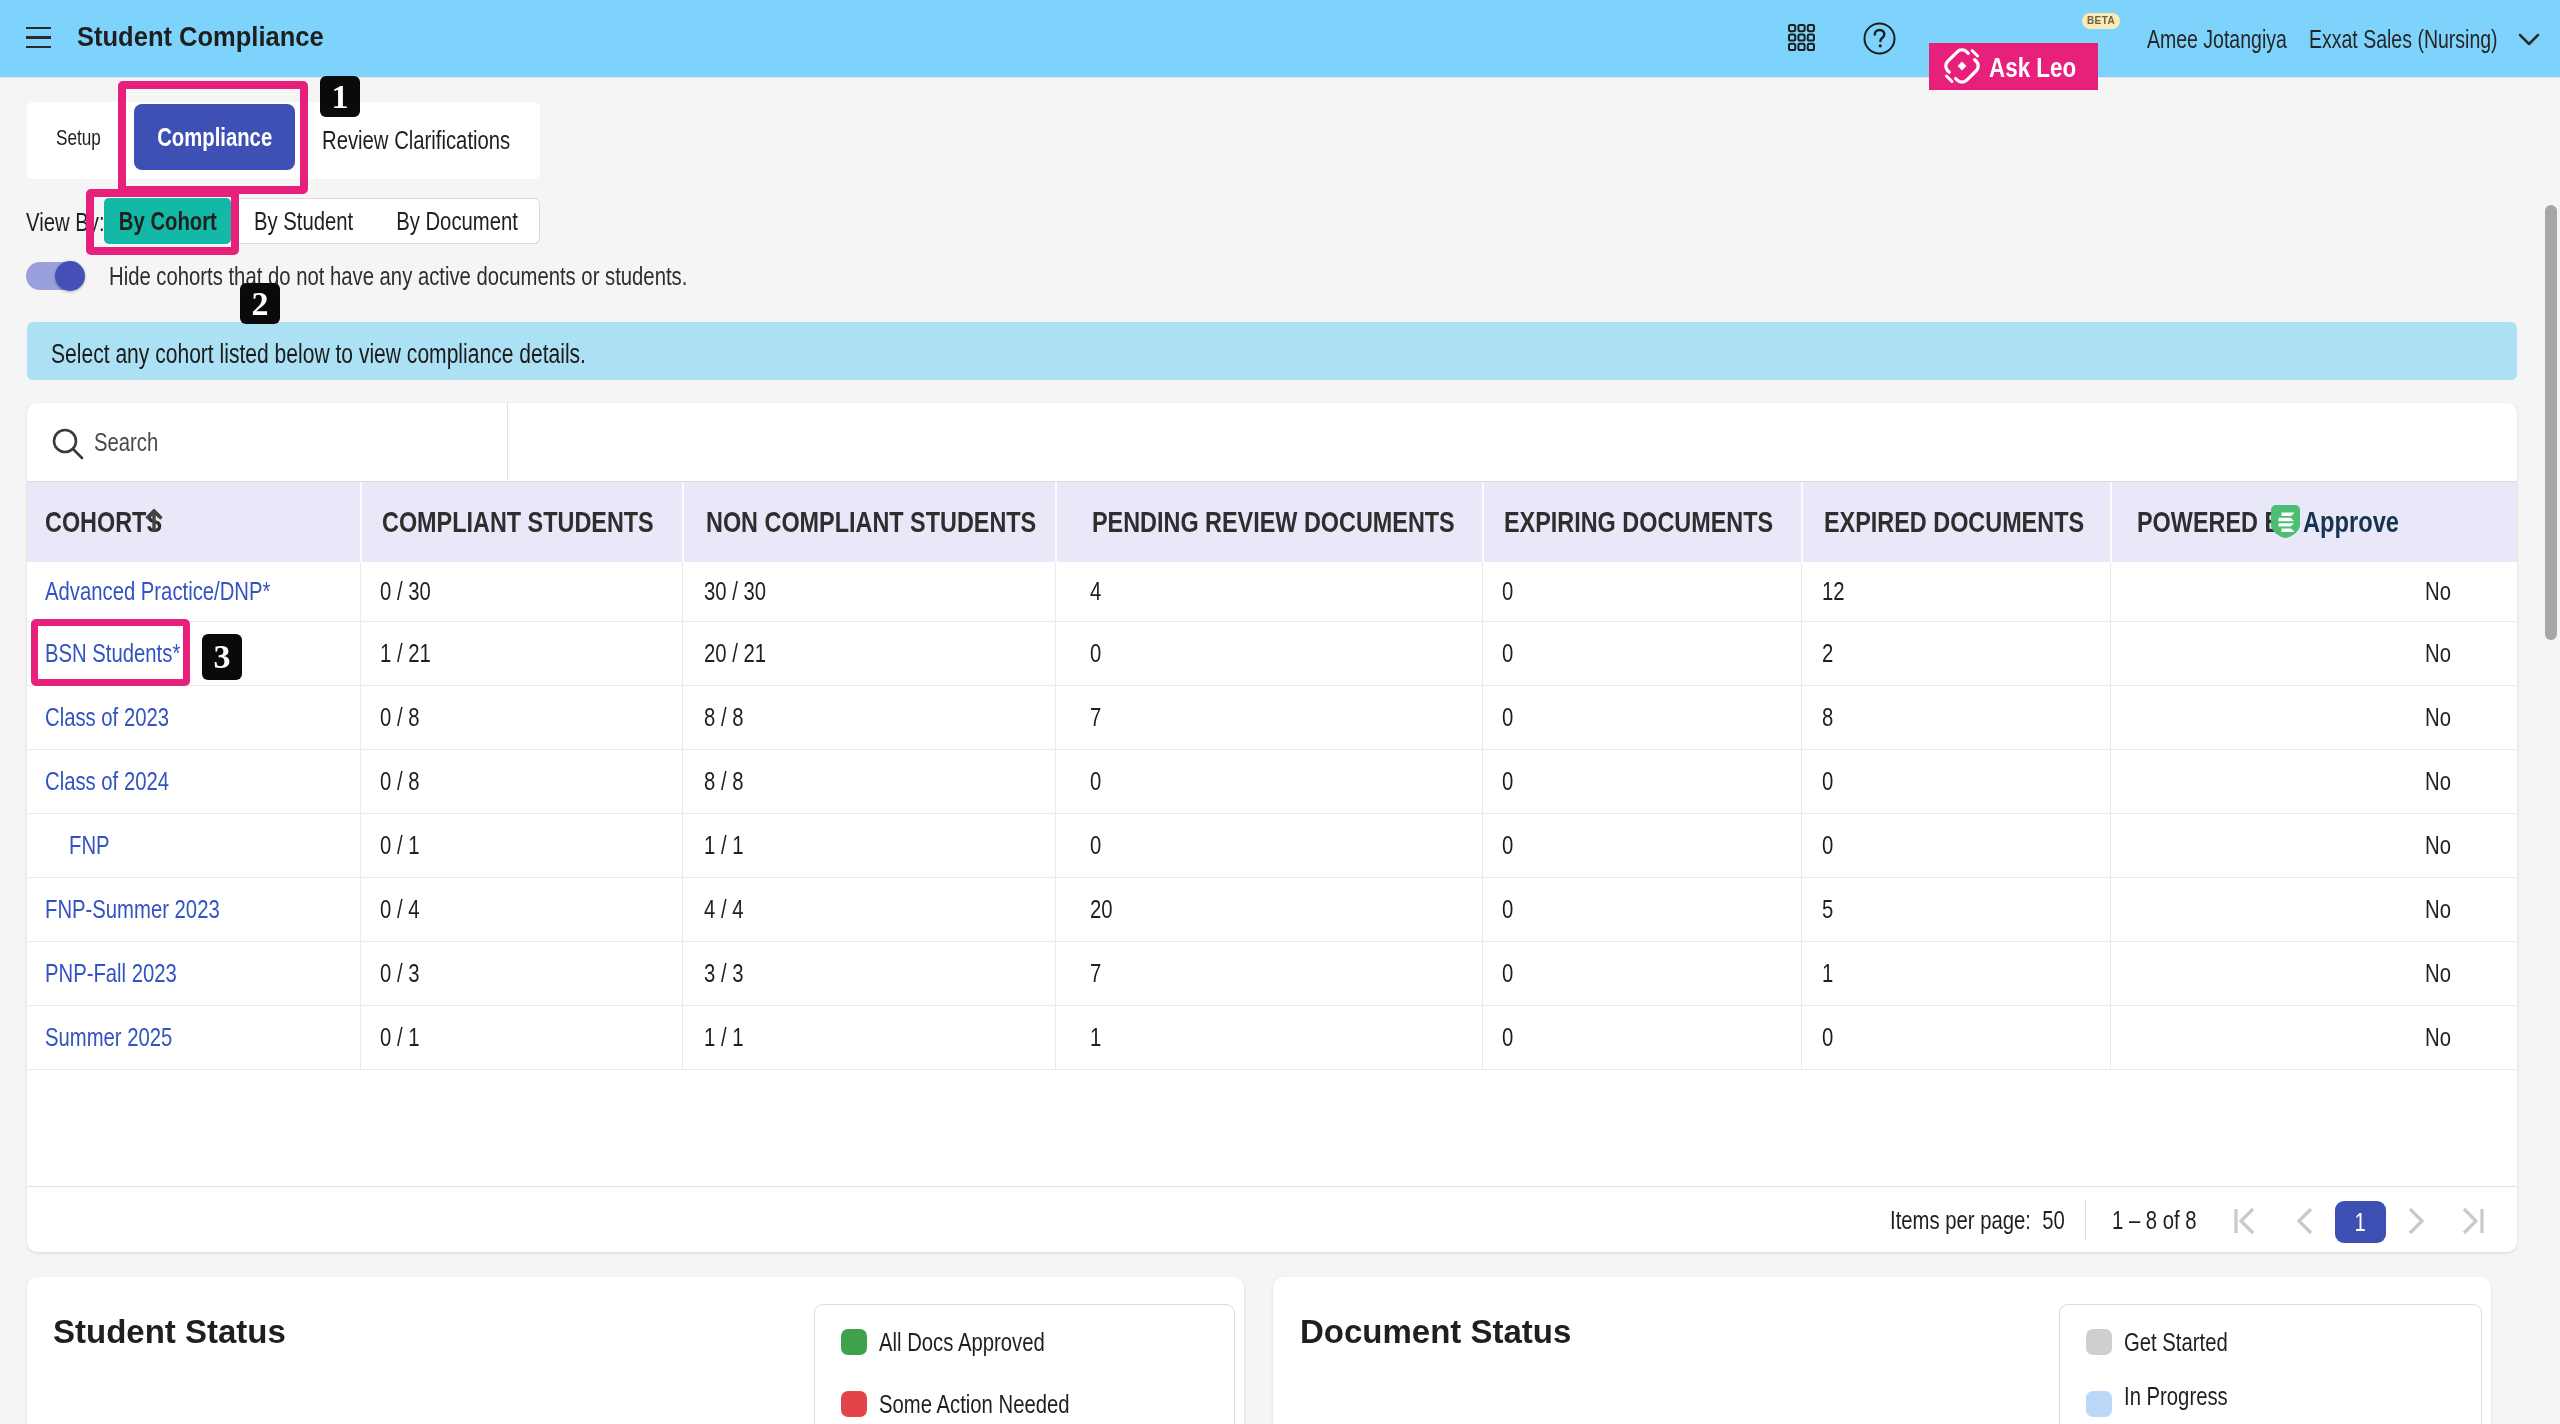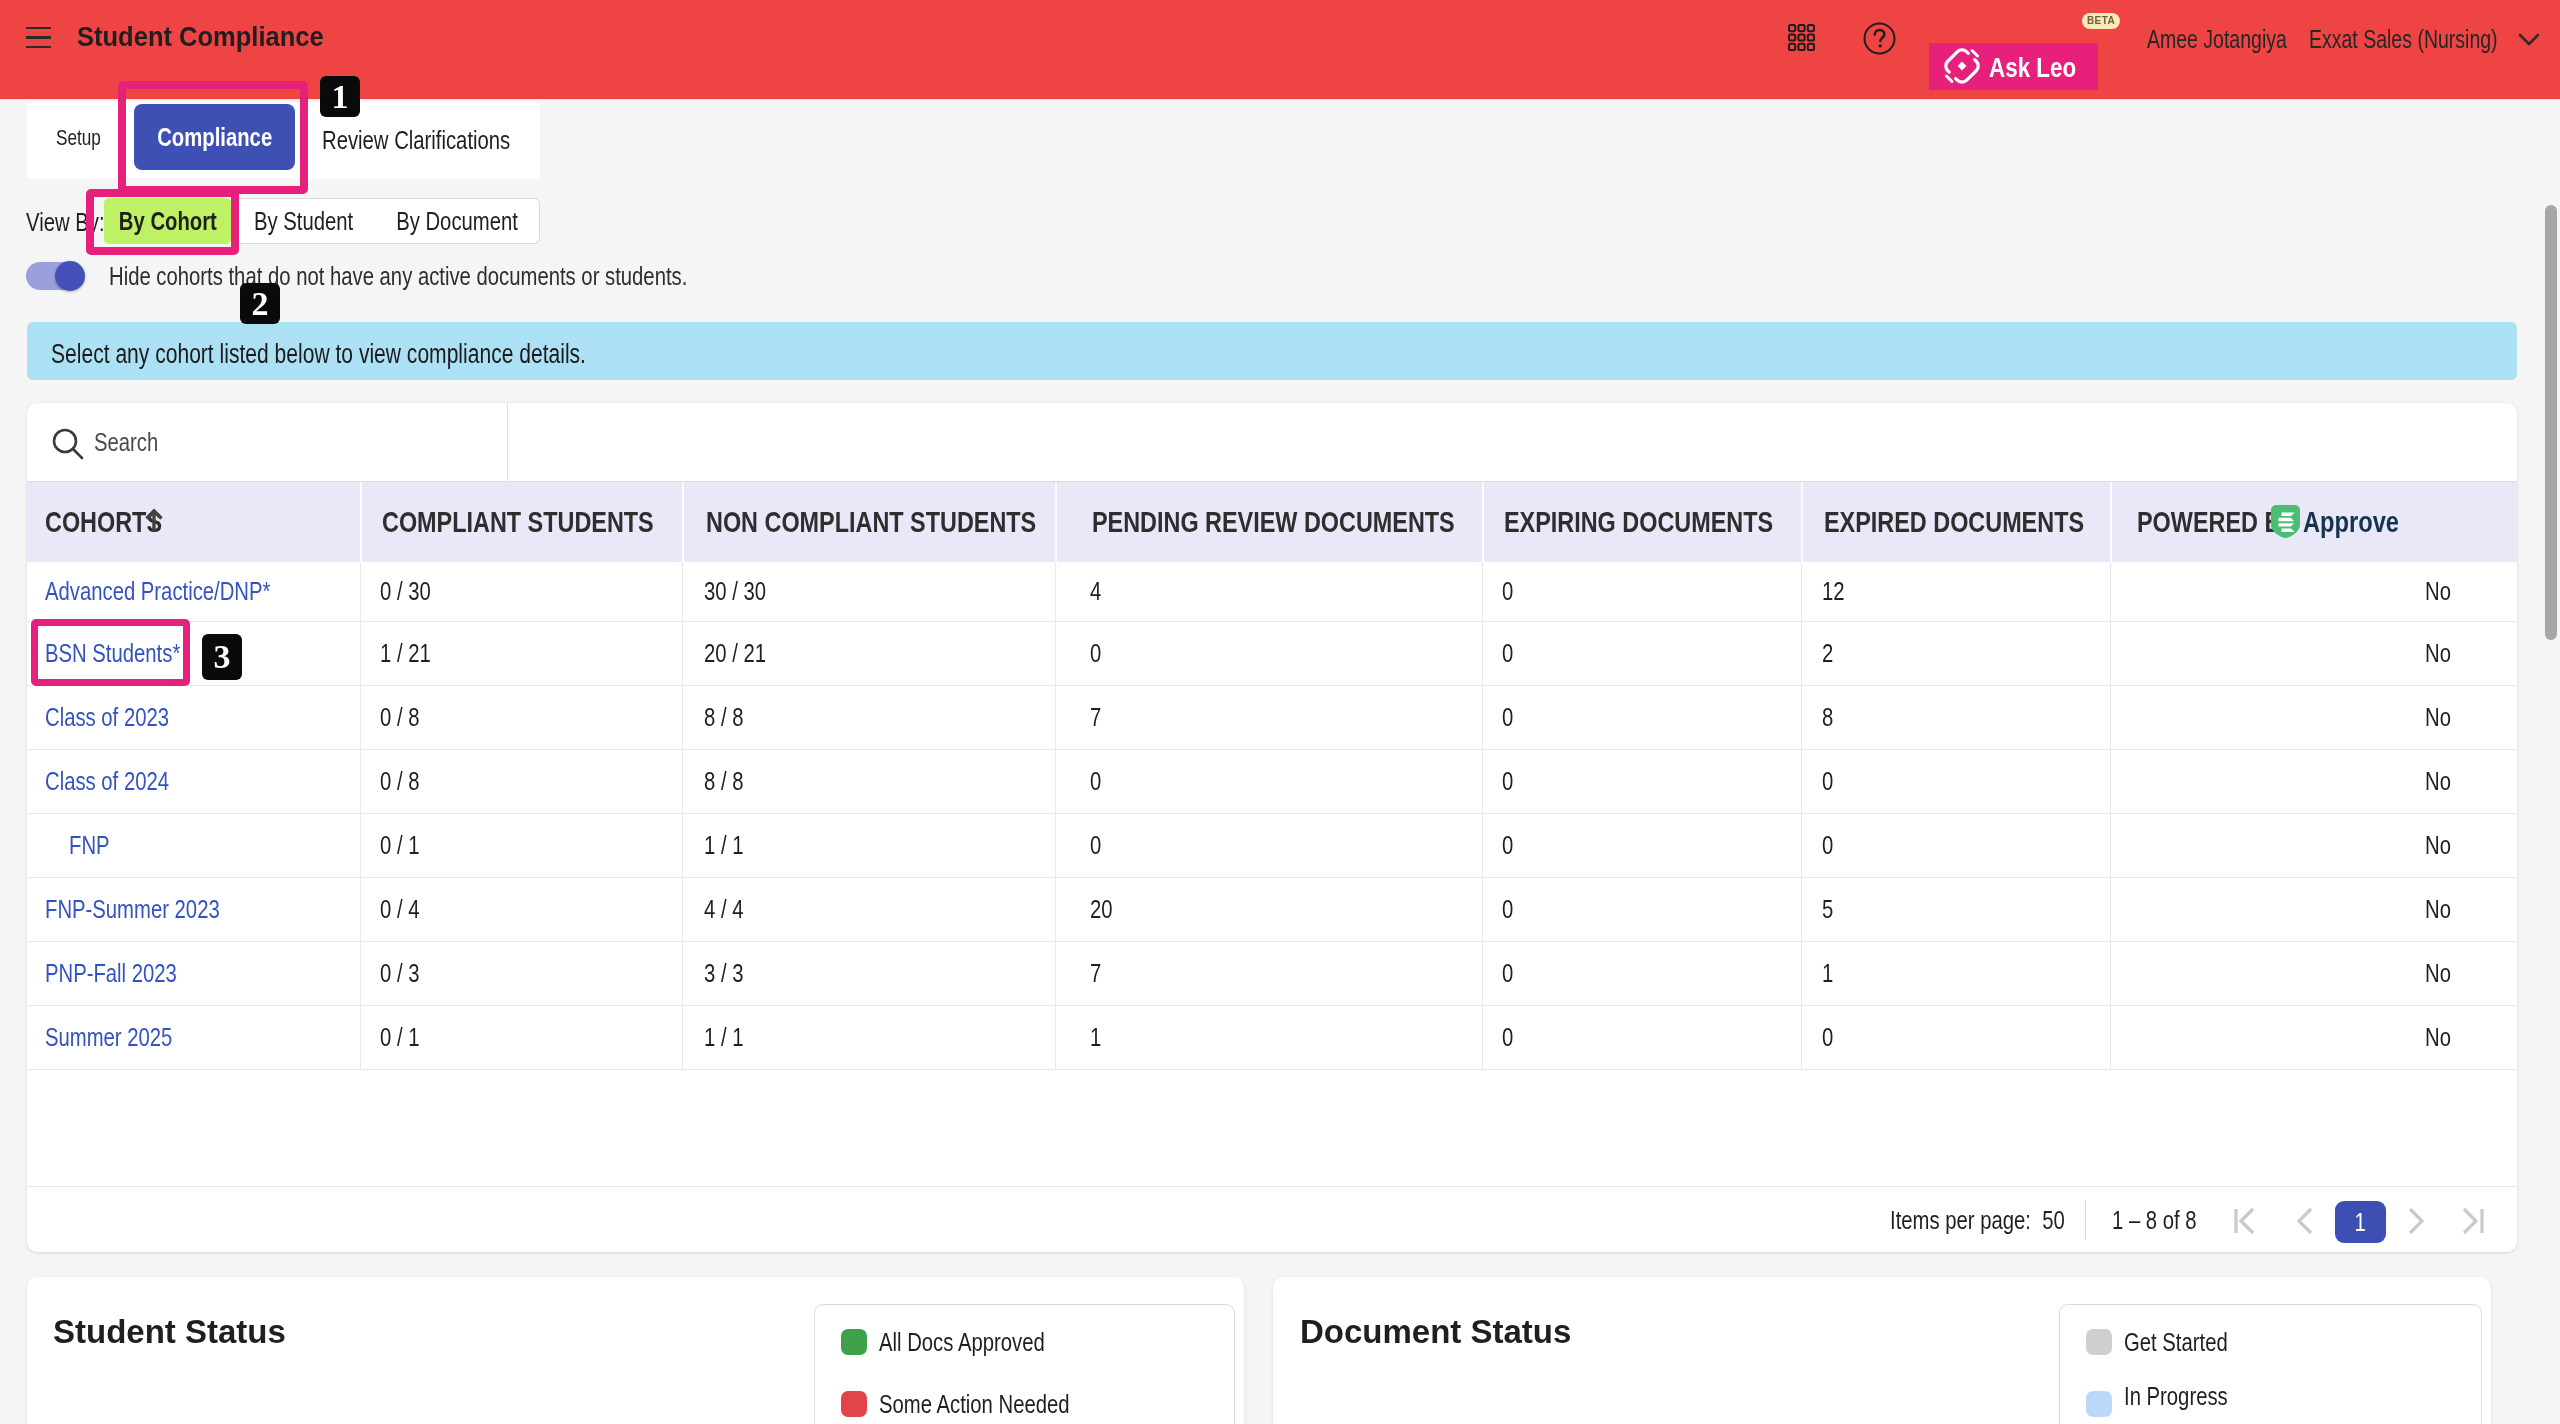--- a/index.html
+++ b/index.html
@@ -2,41 +2,41 @@
 <html><head>
 <meta charset="utf-8">
 <style>
 * { margin:0; padding:0; box-sizing:border-box; }
 html,body { width:2560px; height:1424px; overflow:hidden; }
 body { font-family:"Liberation Sans", sans-serif; background:#f5f5f6; position:relative; }
 i.x { font-style:normal; display:inline-block; transform:scaleX(0.78); transform-origin:0 50%; white-space:nowrap; }
 i.xc { transform-origin:50% 50%; }
 
 
-#topbar { position:absolute; left:0; top:0; width:2560px; height:100px; background:#ef4444; border-bottom:1px solid #e5e5e5; }
+#topbar { position:absolute; left:0; top:0; width:2560px; height:78px; background:#7dd3fc; border-bottom:1px solid #e5e5e5; }
 #burger span { position:absolute; left:26px; width:25px; height:2.4px; background:#2b2b2b; }
 #title { position:absolute; left:77px; top:22px; font-size:27px; font-weight:700; color:#1f1f1f; }
 #uname { position:absolute; left:2147px; top:25px; font-size:25px; color:#262626; }
 #uorg  { position:absolute; left:2309px; top:25px; font-size:25px; color:#262626; }
 
 
 #askleo { position:absolute; left:1929px; top:15px; width:169px; height:47px; border-radius:0; background:#e7207b;margin-top:28px; }
 #askleo .lbl { position:absolute; left:60px; top:9px; font-size:28px; font-weight:700; color:#fff; }
 #beta { position:absolute; left:2082px; top:13px; width:38px; height:16px; border-radius:8px; background:#fbe9b6; color:#6b6042; font-size:10px; font-weight:700; letter-spacing:0.4px; text-align:center; line-height:16px; }
 
 
 #tabbox { position:absolute; left:27px; top:102px; width:513px; height:77px; background:#fff; border-radius:6px; }
 #tab-setup { position:absolute; left:29px; top:23px; font-size:22px; color:#1f1f1f; }
 #tab-comp { position:absolute; left:107px; top:2px; width:161px; height:66px; background:#3e50b4; border-radius:8px; color:#fff; font-size:26px; font-weight:700; text-align:center; line-height:66px; }
 #tab-rev { position:absolute; left:295px; top:23px; font-size:26px; color:#1f1f1f; }
 
 
 #viewby-lbl { position:absolute; left:26px; top:207px; font-size:26px; color:#1f1f1f; }
 .seg { position:absolute; top:198px; height:46px; font-size:26px; text-align:center; line-height:46px; color:#1f1f1f; }
-#seg-cohort { left:104px; width:127px; background:#bef264; border-radius:5px; font-weight:700; z-index:2; }
+#seg-cohort { left:104px; width:127px; background:#14b8a6; border-radius:5px; font-weight:700; z-index:2; }
 #seg-student { left:231px; width:146px; background:#fff; border:1px solid #d9d9d9; line-height:44px; }
 #seg-doc { left:376px; width:164px; background:#fff; border:1px solid #d9d9d9; border-left:none; border-radius:0 6px 6px 0; line-height:44px; }
 
 
 #tgl-track { position:absolute; left:26px; top:262px; width:58px; height:28px; border-radius:14px; background:#99a0dc; }
 #tgl-knob { position:absolute; left:55px; top:261px; width:30px; height:30px; border-radius:50%; background:#4450b8; box-shadow:0 1px 3px rgba(0,0,0,.3); }
 #tgl-lbl { position:absolute; left:109px; top:261px; font-size:26px; color:#2e2e2e; }
 
 
 #infobar { position:absolute; left:27px; top:322px; width:2490px; height:58px; background:#ace0f5; border-radius:6px; }

